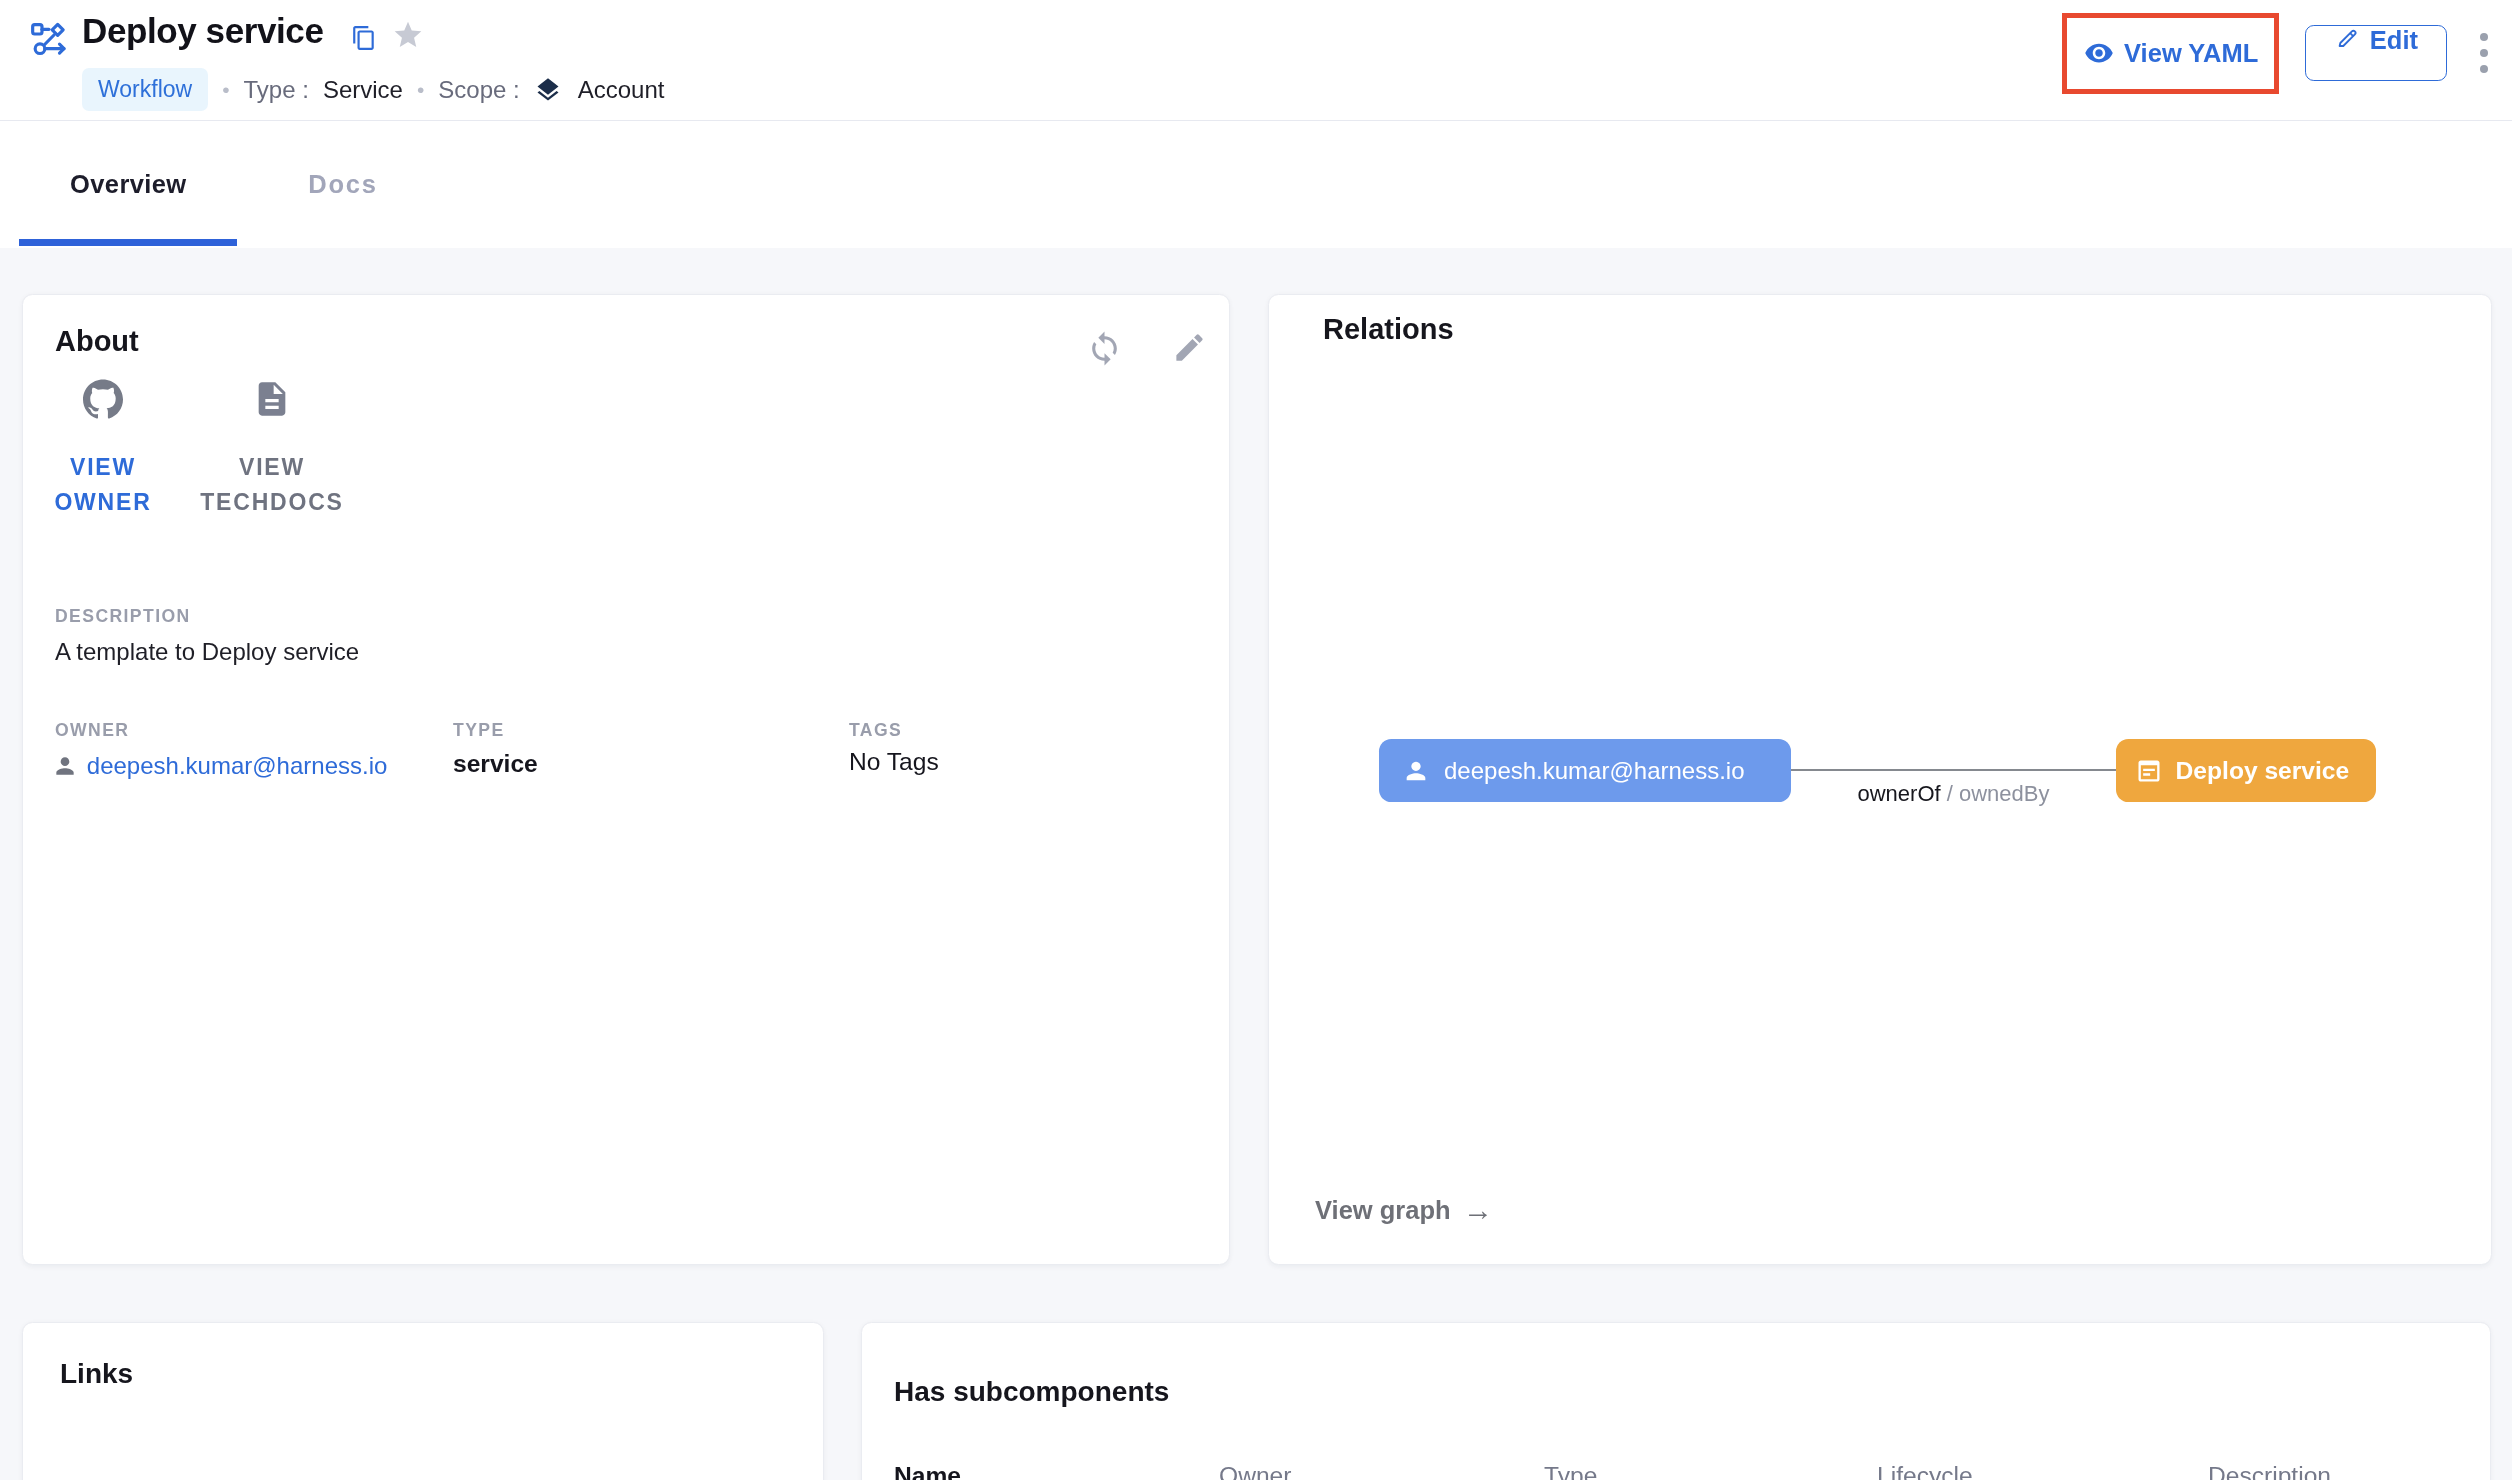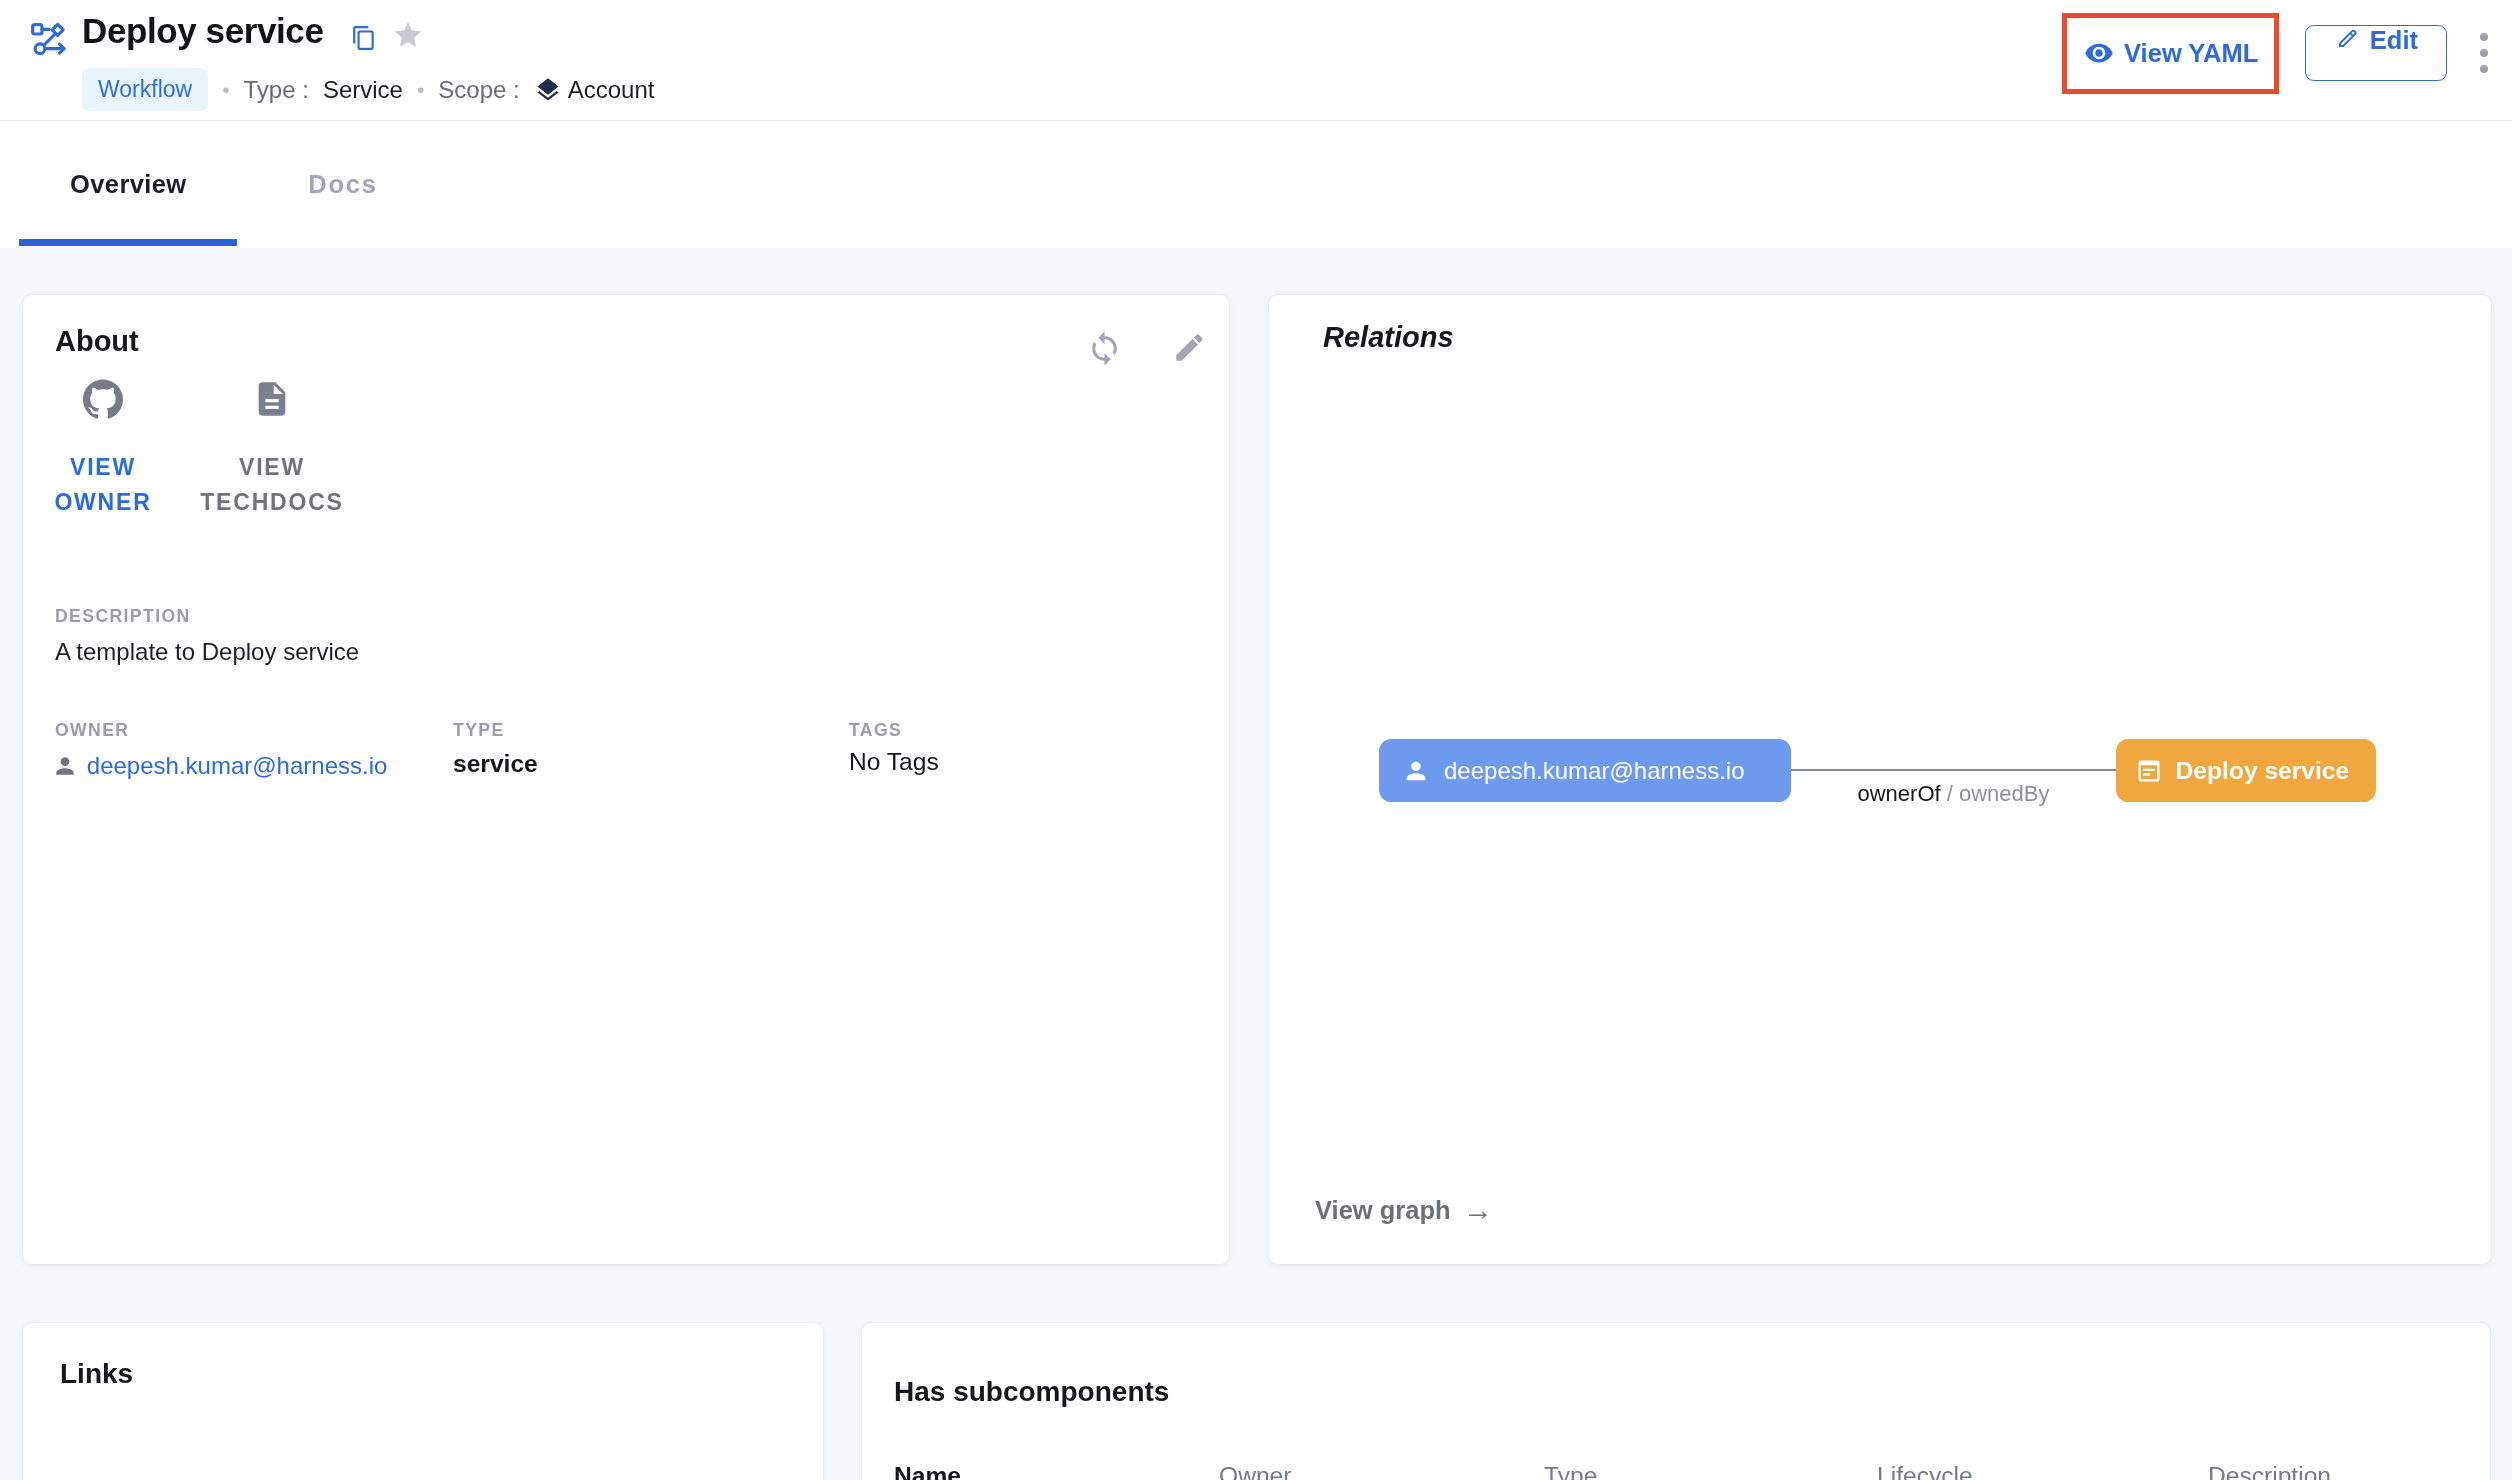--- a/index.html
+++ b/index.html
@@ -20,21 +20,21 @@
   .copy-ic { position:absolute; left:351px; top:24.6px; width:26px; height:26px; color:#2e6bd8; cursor:pointer; }
   .star-ic { position:absolute; left:392px; top:19.3px; width:32px; height:32px; color:#c7cad4; cursor:pointer; }
 
   .meta-row { position:absolute; left:82px; top:70px; height:39px; display:flex; align-items:center; gap:14px;
               font-size:24px; }
   .badge { background:#e9f5fd; color:#2e70d9; font-size:23px; font-weight:500;
            padding:8px 16px; border-radius:7px; }
   .bullet { color:#b9bdc9; font-size:21px; }
   .meta-label { color:#686b7c; }
   .meta-value { color:#1f1f28; font-weight:500; }
-  .scope-wrap { display:flex; align-items:center; gap:6px; }
+  .scope-wrap { display:flex; align-items:center; gap:16px; }
   .layers-ic { width:28px; height:28px; color:#1c2e4a; }
 
   .header-actions { position:absolute; right:17.6px; top:0; height:106px;
                     display:flex; align-items:center; gap:26px; }
   .highlight-box { border:5.3px solid #e8492f; width:217px; height:81px;
                    display:flex; align-items:center; justify-content:center; background:#fff; }
   .view-yaml-btn { display:flex; align-items:center; gap:10.5px; background:#fff; border:none;
                    color:#2e6bd8; font-size:25.5px; font-weight:700; cursor:pointer;
                    font-family:inherit; }
   .eye-ic { width:30px; height:30px; color:#2e6bd8; }
@@ -91,21 +91,21 @@
   .owner-row { position:absolute; left:29px; top:457px; display:flex; align-items:center; gap:8.8px; }
   .person-ic-sm { width:26px; height:26px; color:#70747f; }
   .owner-link { font-size:24px; color:#2e6bd8; text-decoration:none; cursor:pointer; }
   .type-label { left:430px; top:425px; }
   .type-value { position:absolute; left:430px; top:455px; font-size:24.6px; font-weight:600; color:#15151d; }
   .tags-label { left:826px; top:425px; }
   .tags-value { position:absolute; left:826px; top:453px; font-size:24.6px; font-weight:400; color:#15151d; }
 
   
   .relations-card { left:1268px; top:45px; width:1224px; height:971px; }
-  .relations-card .card-title { left:54px; top:26px;font-style:italic; }
+  .relations-card .card-title { left:54px; top:18px; }
   .rel-node { position:absolute; top:444px; height:63px; border-radius:12.3px;
               display:flex; align-items:center; color:#fff; cursor:pointer; }
   .node-owner { left:110px; width:412px; padding-left:23px; gap:14px; background:#6d9aec;
                 font-size:24px; }
   .node-entity { left:847px; width:260px; padding-left:19.3px; gap:12.3px; background:#efa73e;
                  font-size:24.6px; font-weight:700; }
   .node-ic { width:28px; height:28px; color:#fff; flex:0 0 auto; }
   .rel-edge { position:absolute; left:522px; top:474px; width:325px; height:1.8px; background:#85898f; }
   .edge-label { position:absolute; left:522px; top:486px; width:325px; text-align:center; font-size:22px; }
   .edge-from { color:#17171d; }

